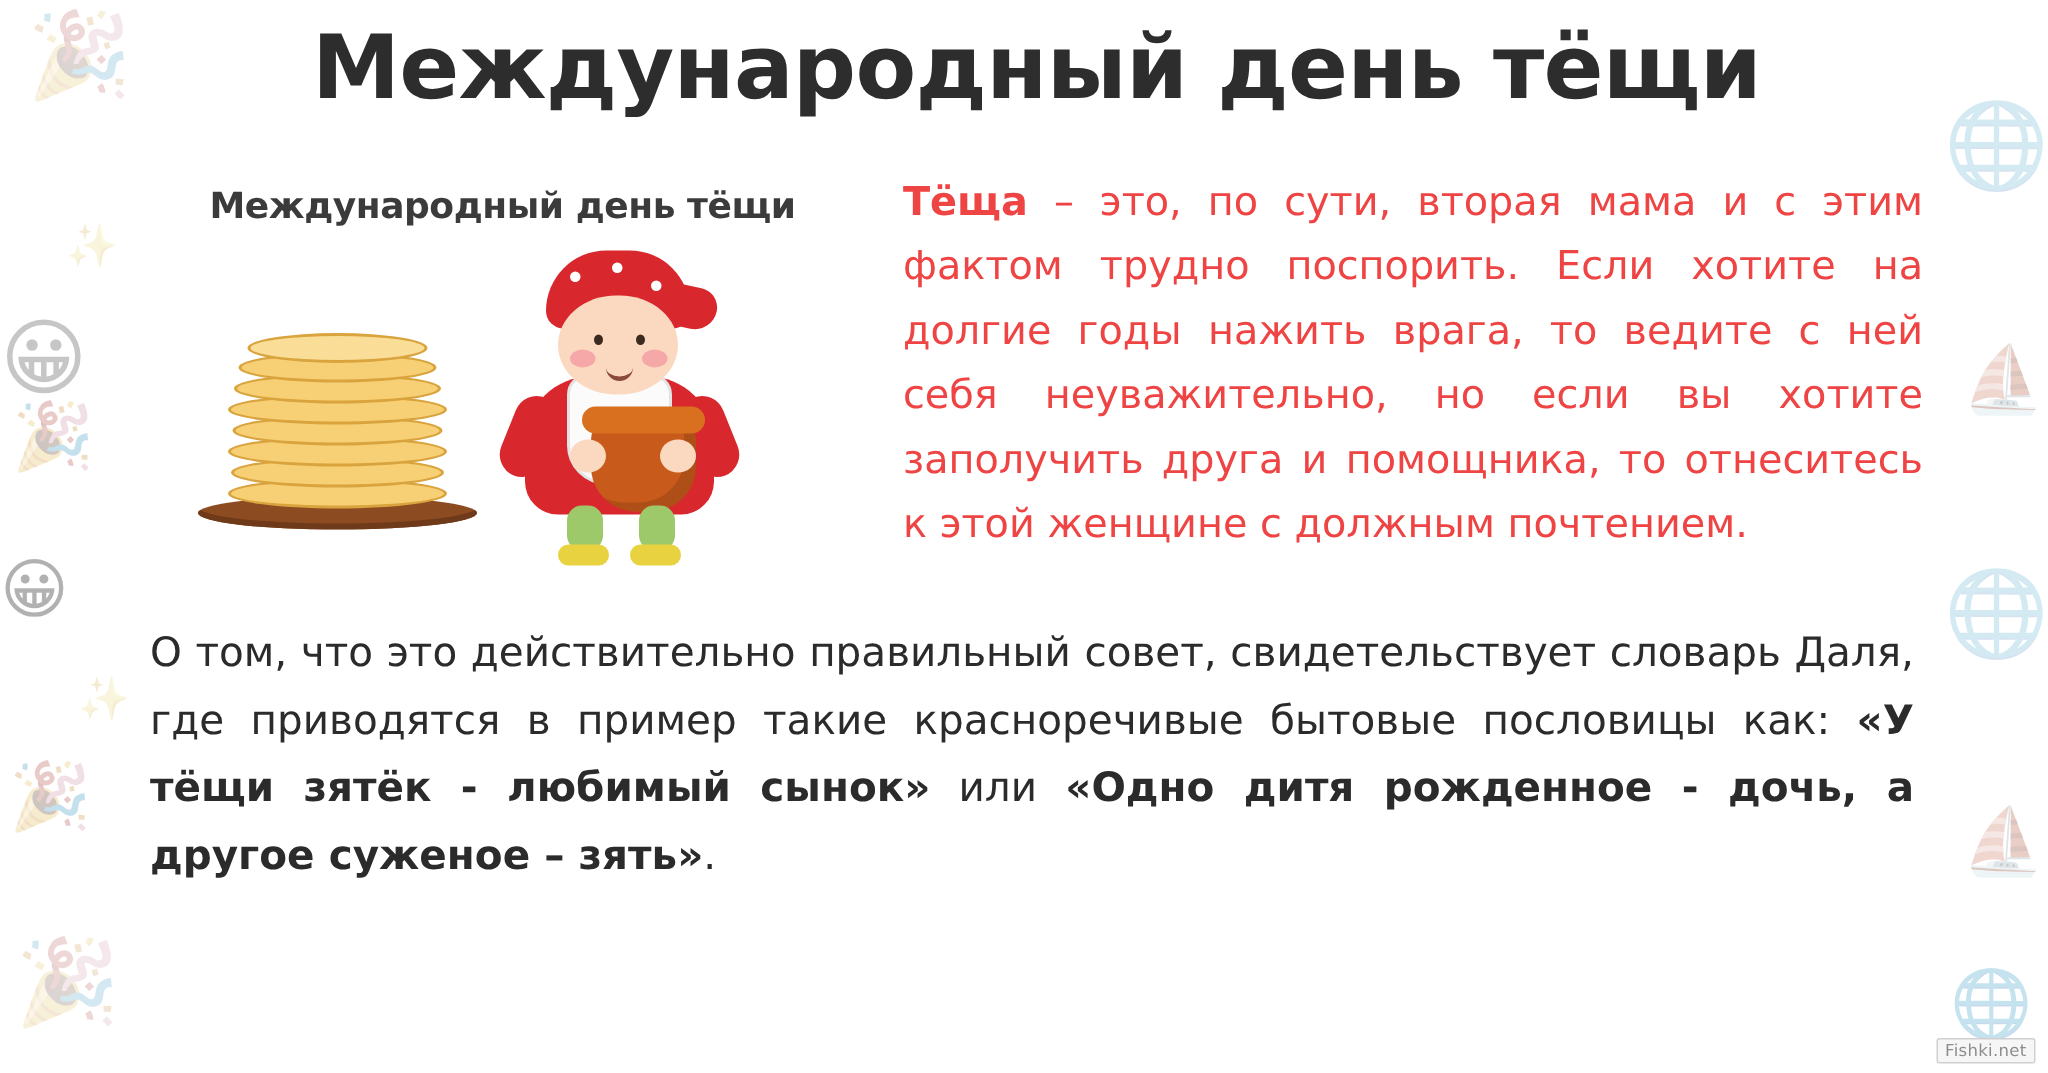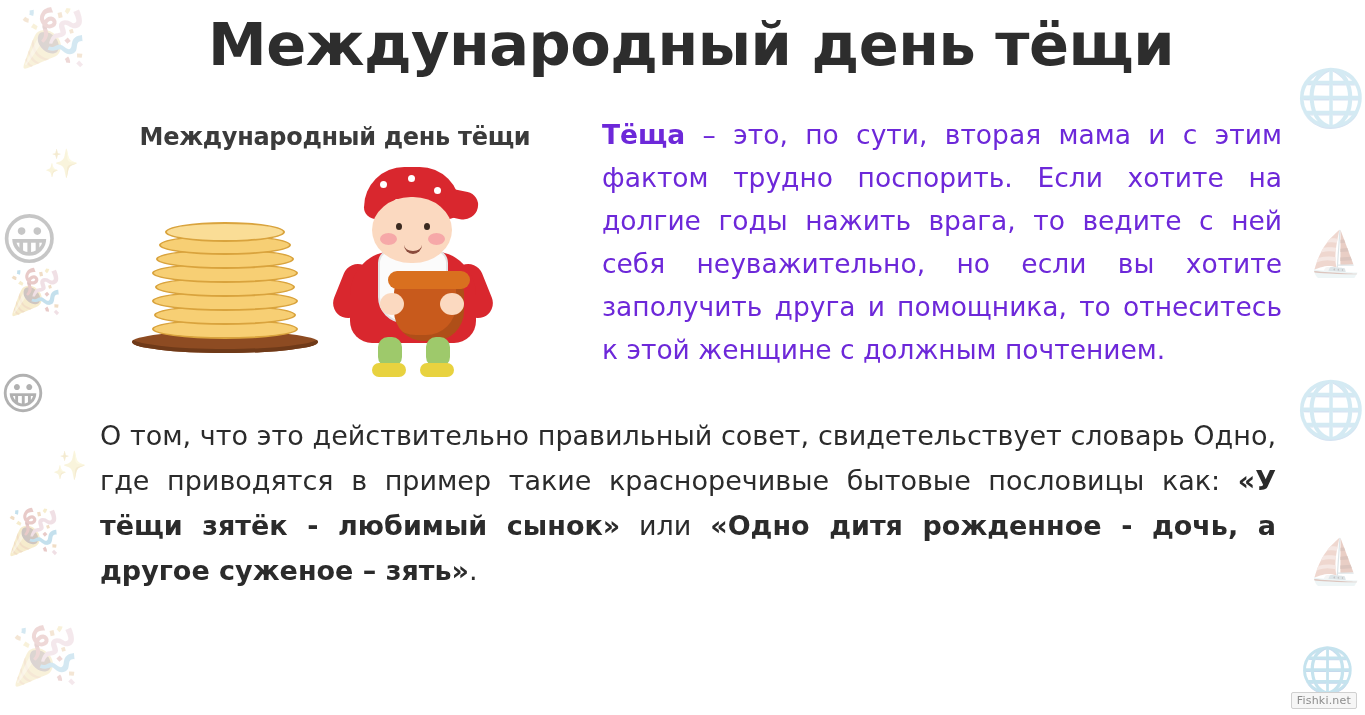--- a/index.html
+++ b/index.html
@@ -180,21 +180,21 @@
   .l-leg { position: absolute; top: 170px; width: 24px; height: 30px; background: #9ec96b; border-radius: 10px; }
   .l-shoe { position: absolute; top: 196px; width: 34px; height: 14px; background: #e8d23f; border-radius: 9px; }
 
   
   .lead {
     flex: 1 1 auto;
     margin: 0;
     padding: 10px 4px 0 28px;
     font-size: 26.5px;
     line-height: 43px;
-    color: #6d28d9;
+    color: #ef4444;
     text-align: justify;
     font-family: "DejaVu Sans", sans-serif;
   }
   .lead b { font-weight: 800; }
 
   .body-text {
     margin: 30px 10px 0 4px;
     font-size: 27px;
     line-height: 45px;
     color: #2b2b2b;
@@ -291,18 +291,18 @@
 
     </figure>
 
     <p class="lead">
       <b>Тёща</b><span> – это, по сути, вторая мама и с этим фактом трудно поспорить. Если хотите на долгие годы нажить врага, то ведите с ней себя неуважительно, но если вы хотите заполучить друга и помощника, то отнеситесь к этой женщине с должным почтением.</span>
     </p>
 
   </div>
 
   <div class="body-text">
-    <span>О том, что это действительно правильный совет, свидетельствует словарь Одно, где приводятся в пример такие красноречивые бытовые пословицы как: </span><b>«У тёщи зятёк - любимый сынок»</b><span> или </span><b>«Одно дитя рожденное - дочь, а другое суженое – зять»</b><span>.</span>
+    <span>О том, что это действительно правильный совет, свидетельствует словарь Даля, где приводятся в пример такие красноречивые бытовые пословицы как: </span><b>«У тёщи зятёк - любимый сынок»</b><span> или </span><b>«Одно дитя рожденное - дочь, а другое суженое – зять»</b><span>.</span>
   </div>
 
 </div>
 
 <div class="site-badge">Fishki.net</div>
 
 </body></html>

